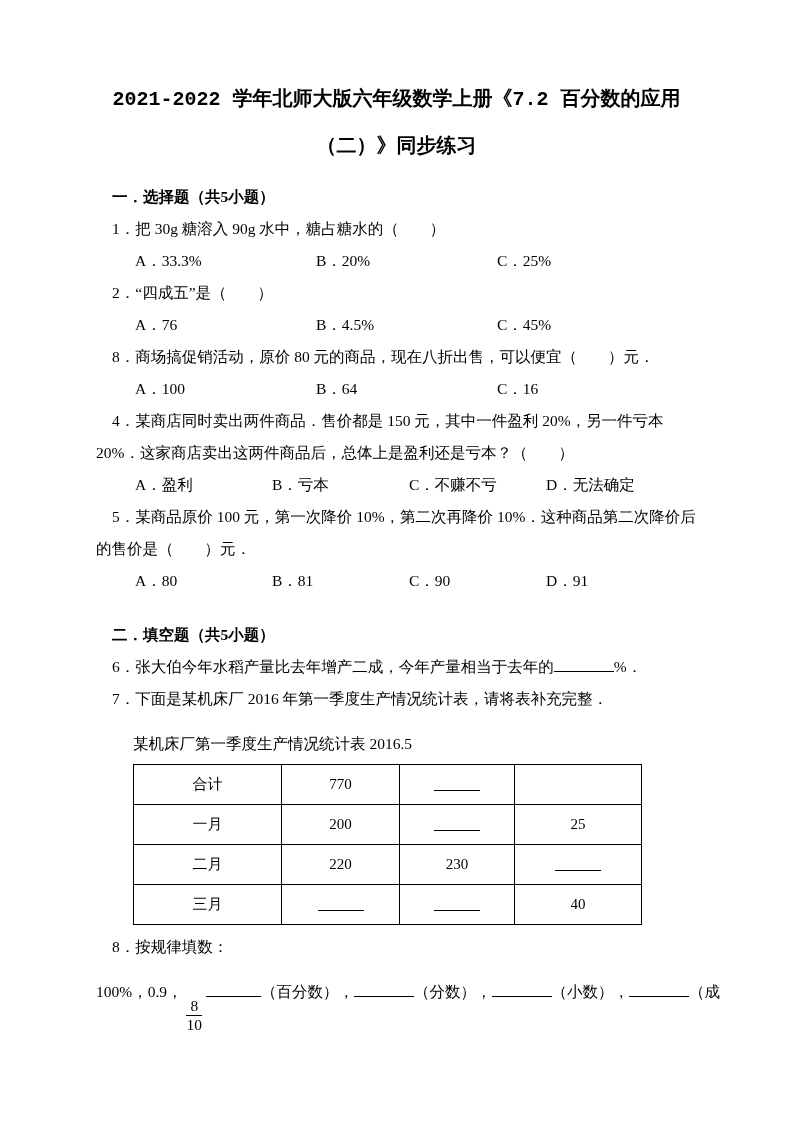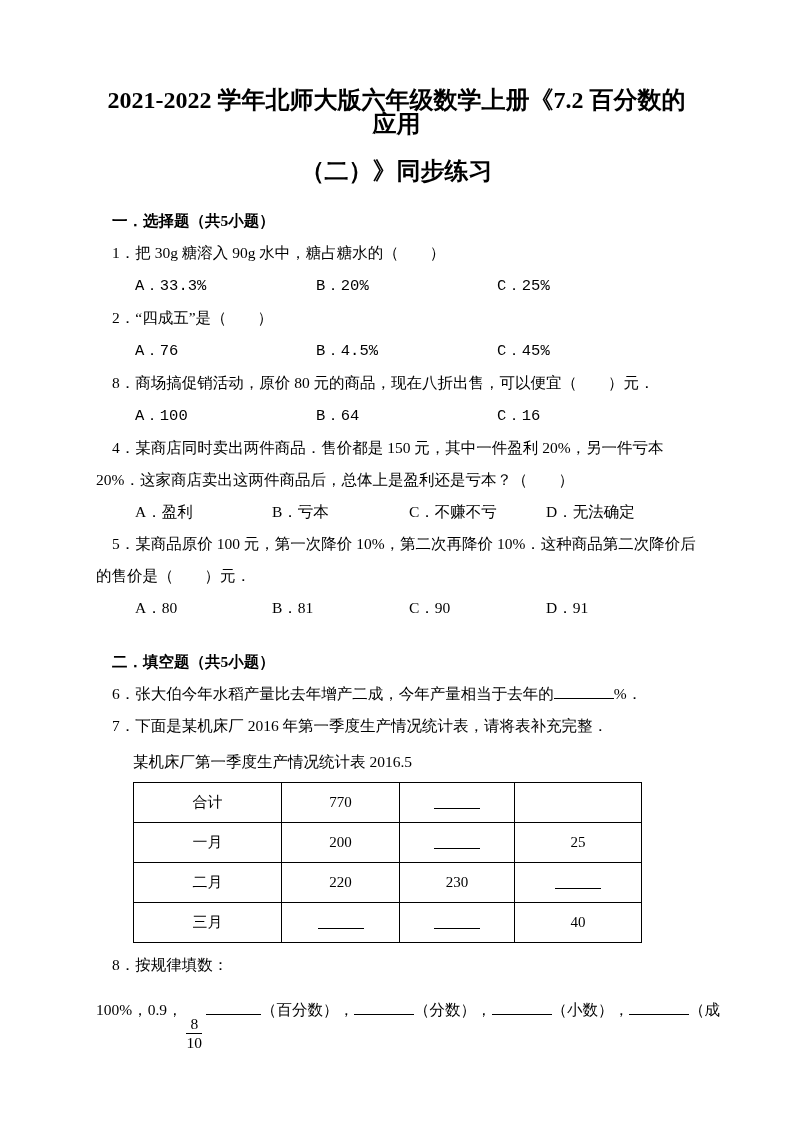--- a/index.html
+++ b/index.html
@@ -5,39 +5,39 @@
   html, body { margin: 0; padding: 0; }
   body {
     width: 793px; height: 1122px;
     background: #ffffff; color: #000;
     font-family: "Liberation Serif", "DejaVu Serif", serif;
     font-size: 15.5px;
     overflow: hidden;
   }
   .page { padding: 88px 96px 0 96px; }
 
-  .title { text-align: center; font-weight: bold; font-size: 24px; line-height: 24px; }
+  .title { text-align: center; font-weight: bold; font-size: 20px; line-height: 24px; font-family: Liberation Mono, monospace; }
   .title .t2 { margin-top: 23px; }
 
   .sec { font-weight: bold; line-height: 32px; margin-top: 22px; text-indent: 16px; }
   .q   { line-height: 32px; text-indent: 16px; }
   .plain { text-indent: 0; }
 
   .opts { line-height: 32px; margin-left: 39px; white-space: nowrap; }
-  .opts3 > span { display: inline-block; width: 181px; font-family: Liberation Mono, monospace; }
+  .opts3 > span { display: inline-block; width: 181px; }
   .opts3 > span:last-child { width: auto; }
   .opts4 > span { display: inline-block; width: 137px; }
   .opts4 > span:last-child { width: auto; text-align: center; }
 
   .blank { display: inline-block; border-bottom: 1px solid #000; height: 15px; vertical-align: baseline; }
   .b45 { width: 46px; }
   .b55 { width: 55px; }
   .b60 { width: 60px; }
 
-  .sub { line-height: 30px; margin-left: 37px; margin-top: 5px; }
+  .sub { line-height: 30px; margin-left: 37px; margin-top: 14px; }
 
   table.grid { border-collapse: collapse; margin: 5px 0 6px 37px; table-layout: fixed; }
   table.grid td { border: 1px solid #000; text-align: center; padding: 0; font-size: 15px; }
   td.c1 { width: 147px; }
   td.c2 { width: 117px; }
   td.c3 { width: 114px; }
   td.c4 { width: 126px; }
   tr.hdr td { vertical-align: top; padding-top: 8px; height: 104px; }
   td.corner div { line-height: 35px; }
   tr.datarow td { height: 39px; }

